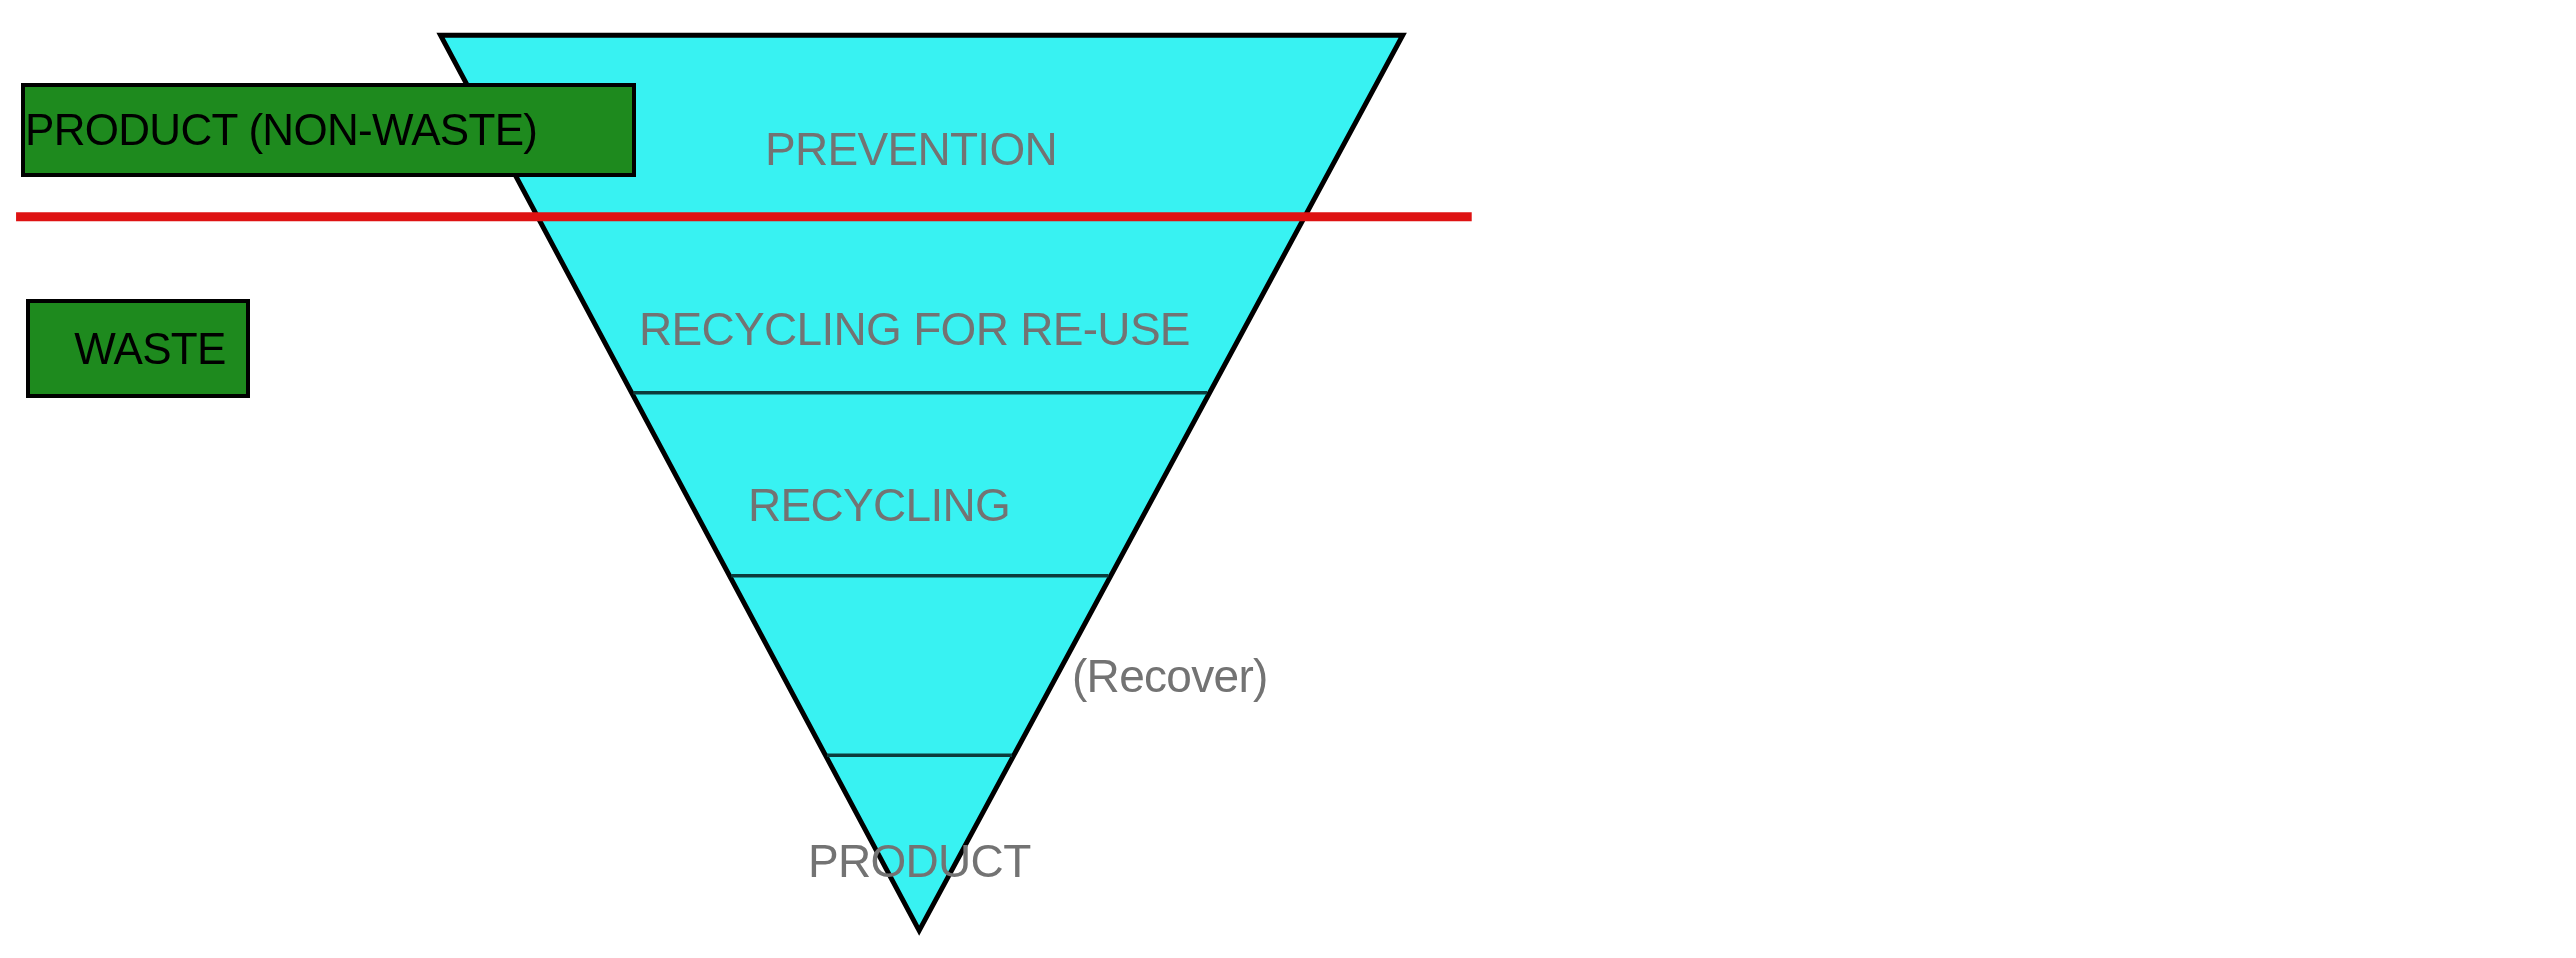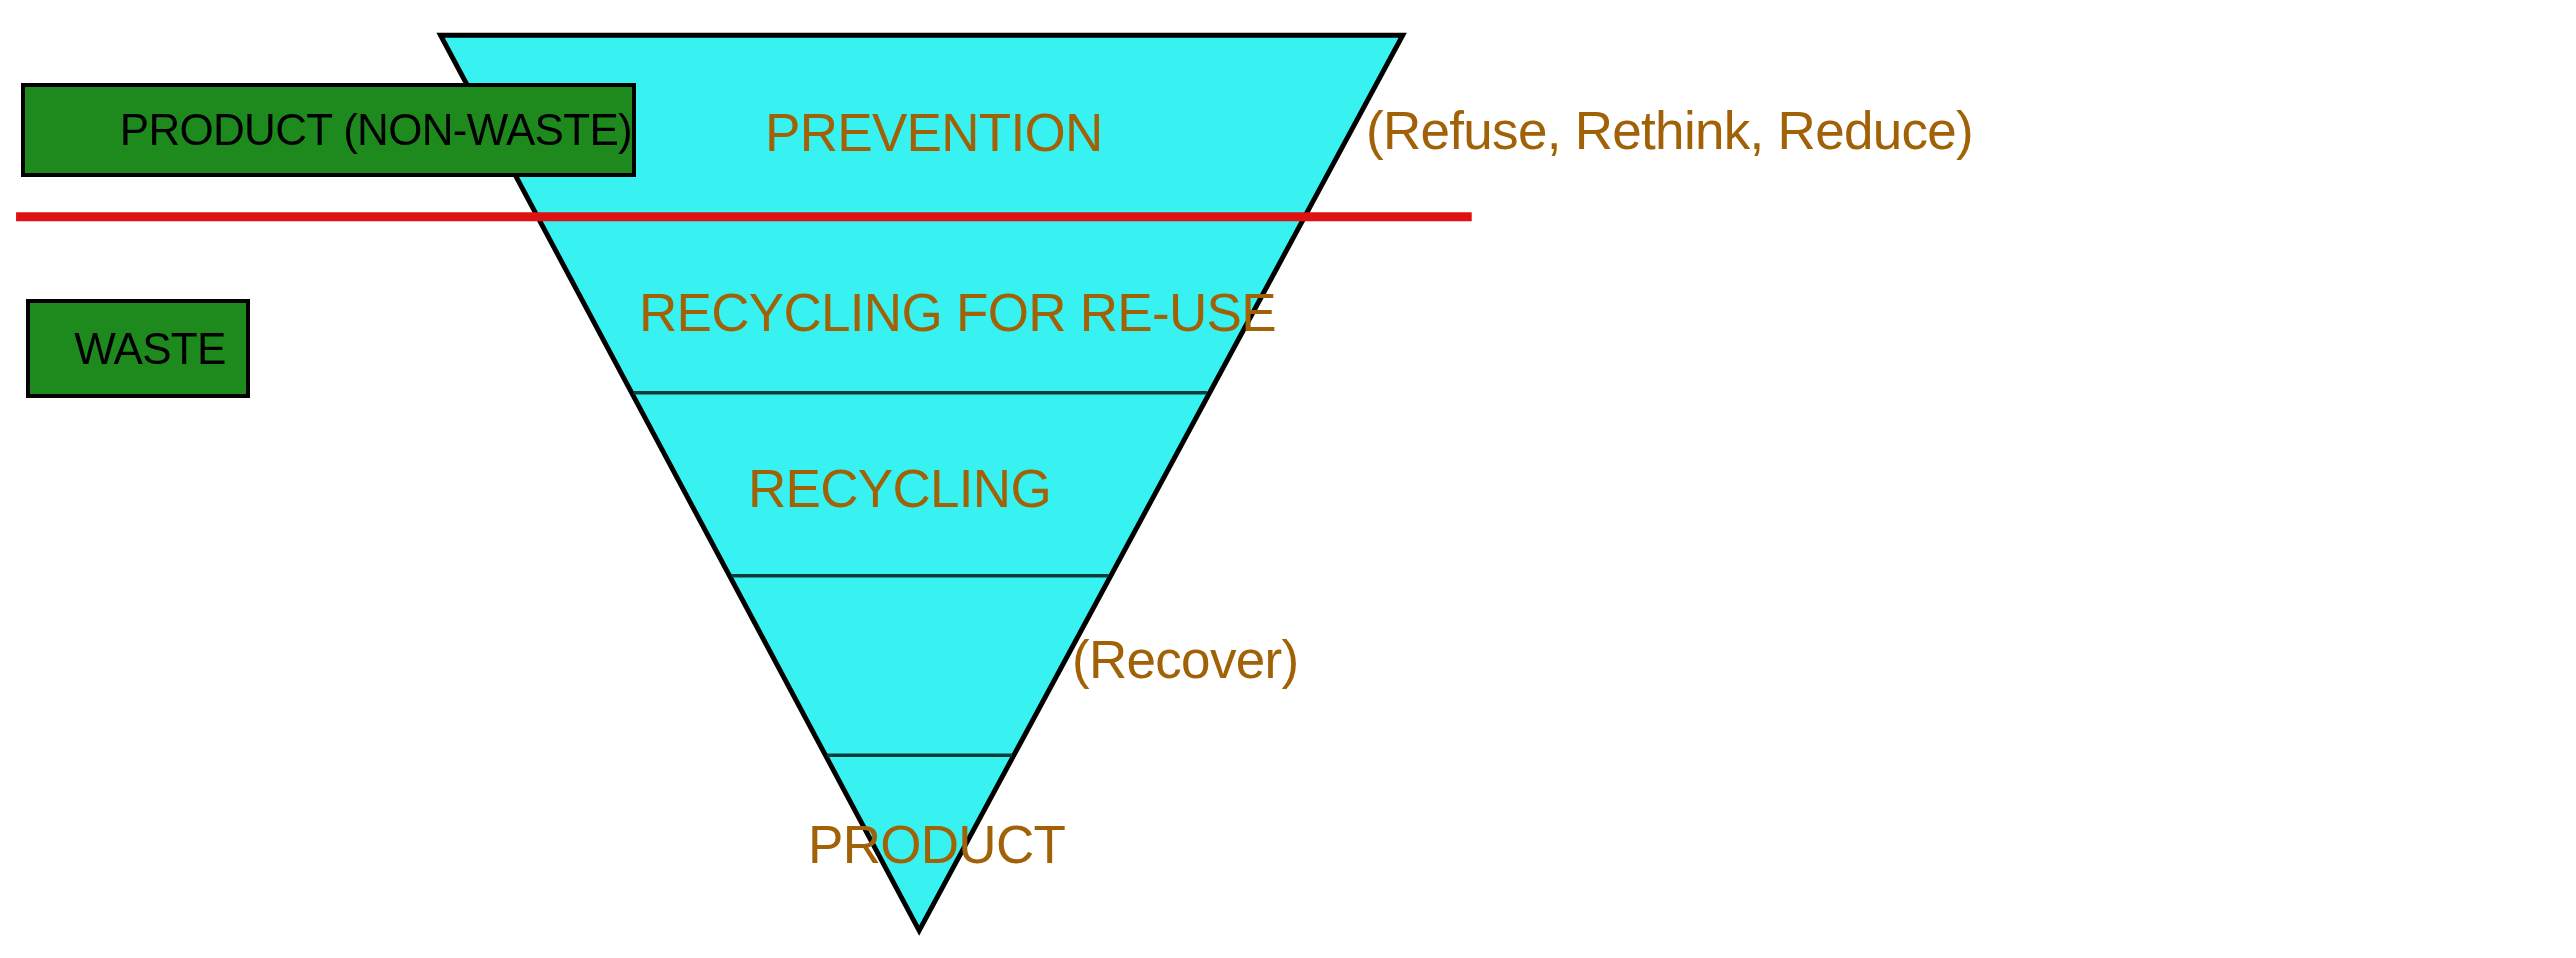--- a/index.html
+++ b/index.html
@@ -10,35 +10,36 @@
     font-family:"Liberation Sans", sans-serif;
     color:#000;
     overflow:hidden;
   }
   #funnel-svg{position:absolute;left:0;top:0;width:2576px;height:958px;}
   .green-box{
     position:absolute;
     background:#1E8A1E;
     border:4.2px solid #000;
     box-sizing:border-box;
-    display:flex;align-items:center;justify-content:flex-end;
+    display:flex;align-items:center;justify-content:flex-start;
     font-size:44px;
     letter-spacing:-0.7px;
     color:#000;
     white-space:nowrap;
   }
   #product-box{left:21px;top:83px;width:615px;height:94px;}
   #waste-box{left:26px;top:299px;width:224px;height:99px;justify-content:center;padding-left:24px;}
   .lvl-label,.lvl-annotation{
     position:absolute;
-    font-size:53px;
+    font-size:46px;
     letter-spacing:-0.7px;
-    color:#a16207;
+    color:#737373;
     white-space:nowrap;
     line-height:1.15;
+    margin-top:20px;
   }
   .lbl-prevention{left:765px;top:103px;}
   .ann-prevention{left:1366px;top:101px;}
   .lbl-preparing{left:639px;top:283px;}
   .ann-preparing{left:1280px;top:283px;}
   .lbl-recycling{left:748px;top:459px;}
   .ann-recycling{left:1173px;top:461px;}
   .lbl-recovery{left:800px;top:628px;}
   .ann-recovery{left:1072px;top:630px;text-align:center;}
   .lbl-disposal{left:808px;top:815px;}
@@ -65,17 +66,16 @@
 
   <div class="green-box" id="waste-box">
     <span>WASTE</span>
   </div>
 
   <div class="lvl-label lbl-prevention">PREVENTION</div>
   <div class="lvl-label lbl-preparing">RECYCLING FOR RE-USE</div>
   <div class="lvl-label lbl-recycling">RECYCLING</div>
   <div class="lvl-label lbl-disposal">PRODUCT</div>
 
-  <div class="lvl-annotation ann-prevention">(Refuse, Rethink, Reduce)</div>
   <div class="lvl-annotation ann-recovery">(Recover)</div>
 
 </div>
 
 
 </body></html>

